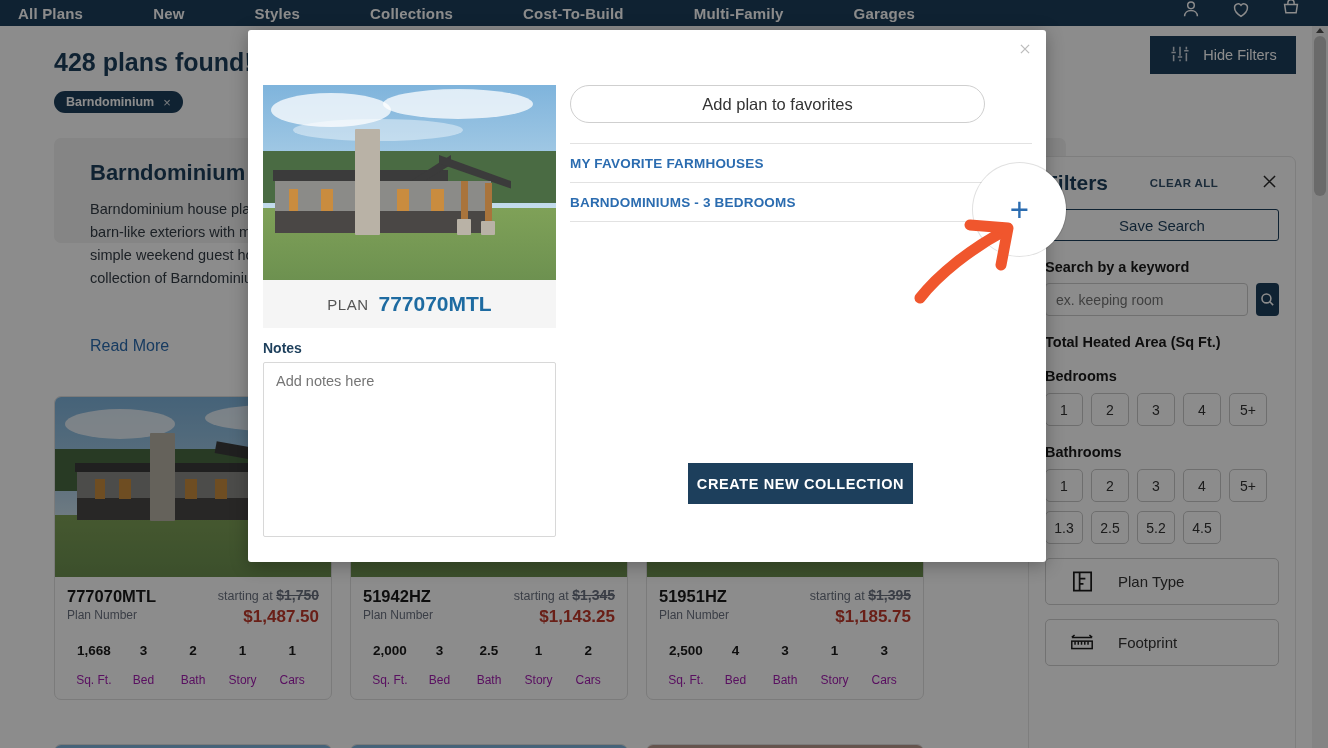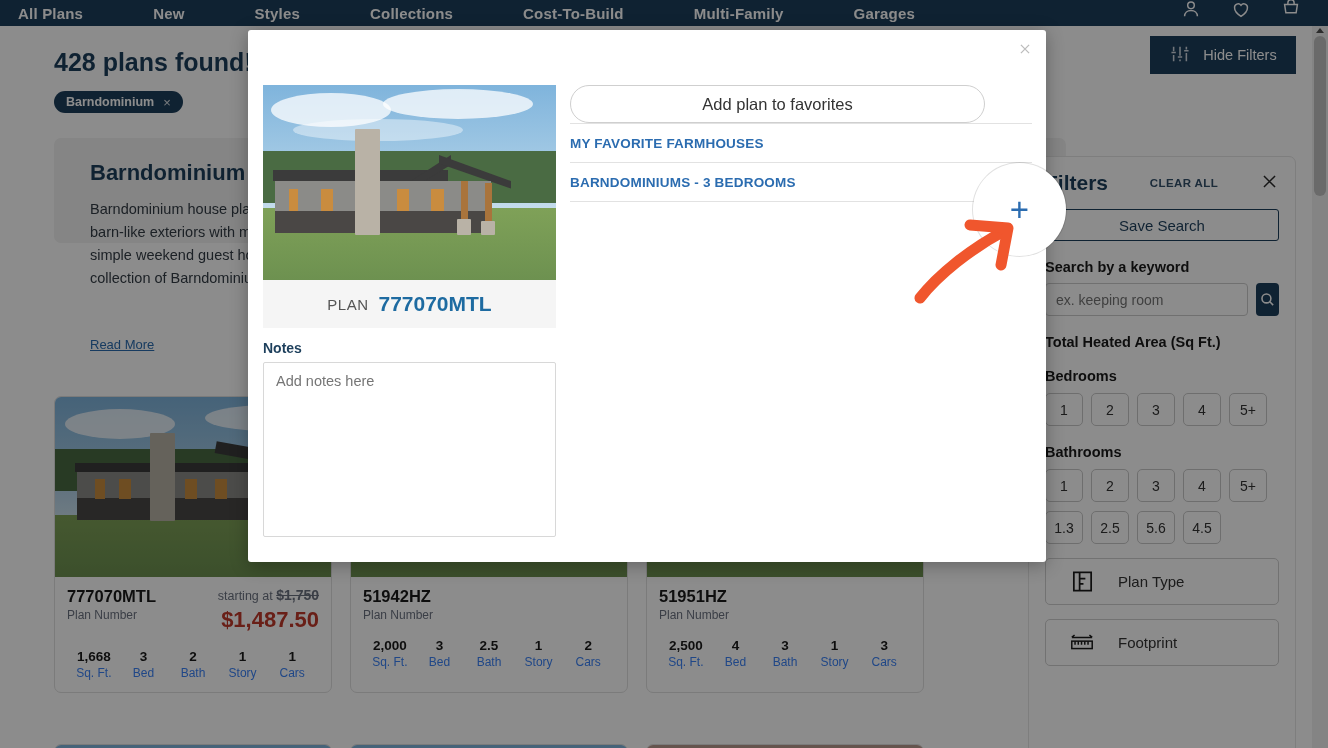--- a/index.html
+++ b/index.html
@@ -52,39 +52,39 @@
   }
   .blurb h2 {
     position:absolute; left:36px; top:22px; font-size:22px; font-weight:700;
     color:#1d3f5c; white-space:nowrap;
   }
   .blurb p {
     position:absolute; left:36px; top:60px; width:970px;
     font-size:14.5px; line-height:23px; color:#333c45;
   }
   .blurb .readmore {
-    position:absolute; left:36px; top:199px; font-size:13px; color:#2b6cb0; cursor:pointer;text-decoration:underline;
+    position:absolute; left:36px; top:199px; font-size:16px; color:#2b6cb0; cursor:pointer;
   }
 
   
   .cards { position:absolute; left:54px; top:370px; display:flex; gap:18px; }
   .card { width:278px; background:#fff; border:1px solid #e0e0e0; border-radius:7px; overflow:hidden; }
   .card-img { width:100%; height:180px; position:relative; overflow:hidden; }
   .card-body { padding:10px 12px 12px; }
   .crow1 { display:flex; justify-content:space-between; align-items:flex-start; }
   .plan-num { font-size:16.5px; font-weight:700; color:#1a1a1a; line-height:19px; }
   .plan-num-lbl { font-size:12px; color:#6b7280; margin-top:2px; }
   .price-wrap { text-align:right; }
   .start-at { font-size:12.5px; color:#6b7280; }
   .start-at s { color:#6b7280; font-size:14px; font-weight:700; }
-  .price-now { font-size:22px; font-weight:700; color:#c0392b; margin-top:4px; }
+  .price-now { font-size:17px; font-weight:700; color:#c0392b; margin-top:4px; }
   .specs { display:flex; justify-content:center; margin-top:16px; padding:0 2px; }
   .spec { text-align:center; flex:1; }
   .spec .v { font-size:13.5px; font-weight:700; color:#1a1a1a; }
-  .spec .l { font-size:12px; color:#3b82f6; margin-top:2px; }
+  .spec .l { font-size:12px; color:#a21caf; margin-top:15px; }
 
   .cards2 { position:absolute; left:54px; top:718px; display:flex; gap:18px; }
   .card2 { width:278px; height:80px; border:1px solid #e0e0e0; border-radius:7px; overflow:hidden; position:relative; }
 
   
   .sidebar {
     position:absolute; right:16px; top:130px; width:268px; height:600px;
     background:#fff; border:1px solid #e5e5e5; border-radius:7px; padding:14px 16px;
   }
   .sb-head { display:flex; align-items:center; justify-content:space-between; }
@@ -155,21 +155,21 @@
     margin-top:6px; width:293px; height:175px; border:1px solid #d8d8d8; border-radius:2px;
     padding:10px 12px; font-size:14.5px; color:#9a9a9a; resize:none;
     font-family:"Liberation Sans", sans-serif; background:#fff;
   }
   .m-right { position:absolute; left:322px; top:55px; width:462px; }
   .add-fav-btn {
     width:415px; height:38px; border:1px solid #cfcfcf; border-radius:19px;
     display:flex; align-items:center; justify-content:center;
     font-size:16.5px; color:#333; cursor:pointer; background:#fff;
   }
-  .fav-list { width:462px; border-top:1px solid #e2e2e2; }
+  .fav-list { margin-top:20px; width:462px; border-top:1px solid #e2e2e2; }
   .fav-item {
     height:39px; display:flex; align-items:center; border-bottom:1px solid #e2e2e2;
     font-size:13.5px; font-weight:700; color:#2b6cb0; letter-spacing:.2px; cursor:pointer;
   }
   .create-btn {
     position:absolute; left:440px; top:433px; width:225px; height:41px;
     background:#1d3f5c; color:#fff; display:flex; align-items:center; justify-content:center;
     font-size:14.5px; font-weight:700; letter-spacing:.6px; cursor:pointer;
   }
 
@@ -336,20 +336,27 @@
               <div class="win" style="left:110px;top:86px;width:12px;height:18px;"></div>
               <div class="win" style="left:165px;top:86px;width:12px;height:18px;"></div>
             </div>
           </div>
           <div class="card-body">
             <div class="crow1">
               <div>
                 <div class="plan-num">51942HZ</div>
                 <div class="plan-num-lbl">Plan Number</div>
               </div>
+              <div class="price-wrap">
+                <div class="start-at">
+                  <span>starting at</span>
+                  <s>$1,345</s>
+                </div>
+                <div class="price-now">$1,143.25</div>
+              </div>
             </div>
             <div class="specs">
               <div class="spec">
                   <div class="v">2,000</div>
                   <div class="l">Sq. Ft.</div>
                 </div>
               <div class="spec">
                   <div class="v">3</div>
                   <div class="l">Bed</div>
                 </div>
@@ -383,20 +390,27 @@
               <div class="win" style="left:105px;top:87px;width:12px;height:17px;"></div>
               <div class="win" style="left:175px;top:87px;width:12px;height:17px;"></div>
             </div>
           </div>
           <div class="card-body">
             <div class="crow1">
               <div>
                 <div class="plan-num">51951HZ</div>
                 <div class="plan-num-lbl">Plan Number</div>
               </div>
+              <div class="price-wrap">
+                <div class="start-at">
+                  <span>starting at</span>
+                  <s>$1,395</s>
+                </div>
+                <div class="price-now">$1,185.75</div>
+              </div>
             </div>
             <div class="specs">
               <div class="spec">
                   <div class="v">2,500</div>
                   <div class="l">Sq. Ft.</div>
                 </div>
               <div class="spec">
                   <div class="v">4</div>
                   <div class="l">Bed</div>
                 </div>
@@ -483,21 +497,21 @@
         <div class="pill-row">
           <div class="pill">1</div>
           <div class="pill">2</div>
           <div class="pill">3</div>
           <div class="pill">4</div>
           <div class="pill">5+</div>
         </div>
         <div class="pill-row">
           <div class="pill">1.3</div>
           <div class="pill">2.5</div>
-          <div class="pill">5.6</div>
+          <div class="pill">5.2</div>
           <div class="pill">4.5</div>
         </div>
 
         <div class="sb-cat">
           <span class="ic">
             <svg width="25" height="25" viewBox="0 0 26 26" fill="none" stroke="#1a1a1a" stroke-width="1.8">
               <rect x="4" y="3.5" width="18" height="19"></rect>
                 <path d="M10 3.5v19M10 10h6M10 15.5h4"></path>
             </svg>
           </span>
@@ -565,20 +579,21 @@
     </div>
 
     <div class="m-right">
       <div class="add-fav-btn">Add plan to favorites</div>
       <div class="fav-list">
         <div class="fav-item">MY FAVORITE FARMHOUSES</div>
         <div class="fav-item">BARNDOMINIUMS - 3 BEDROOMS</div>
       </div>
     </div>
 
+    <div class="create-btn">CREATE NEW COLLECTION</div>
   </div>
 
   <div id="spotlight">
     <span class="plus">+</span>
   </div>
   <svg id="arrow" viewBox="0 0 150 110">
     <g fill="none" stroke="#f0562d" stroke-width="11" stroke-linecap="round" stroke-linejoin="round">
       <path d="M20 103 C 38 80, 70 54, 106 35"></path>
       <path d="M70 30 L108 33 L101 70"></path>
     </g>

